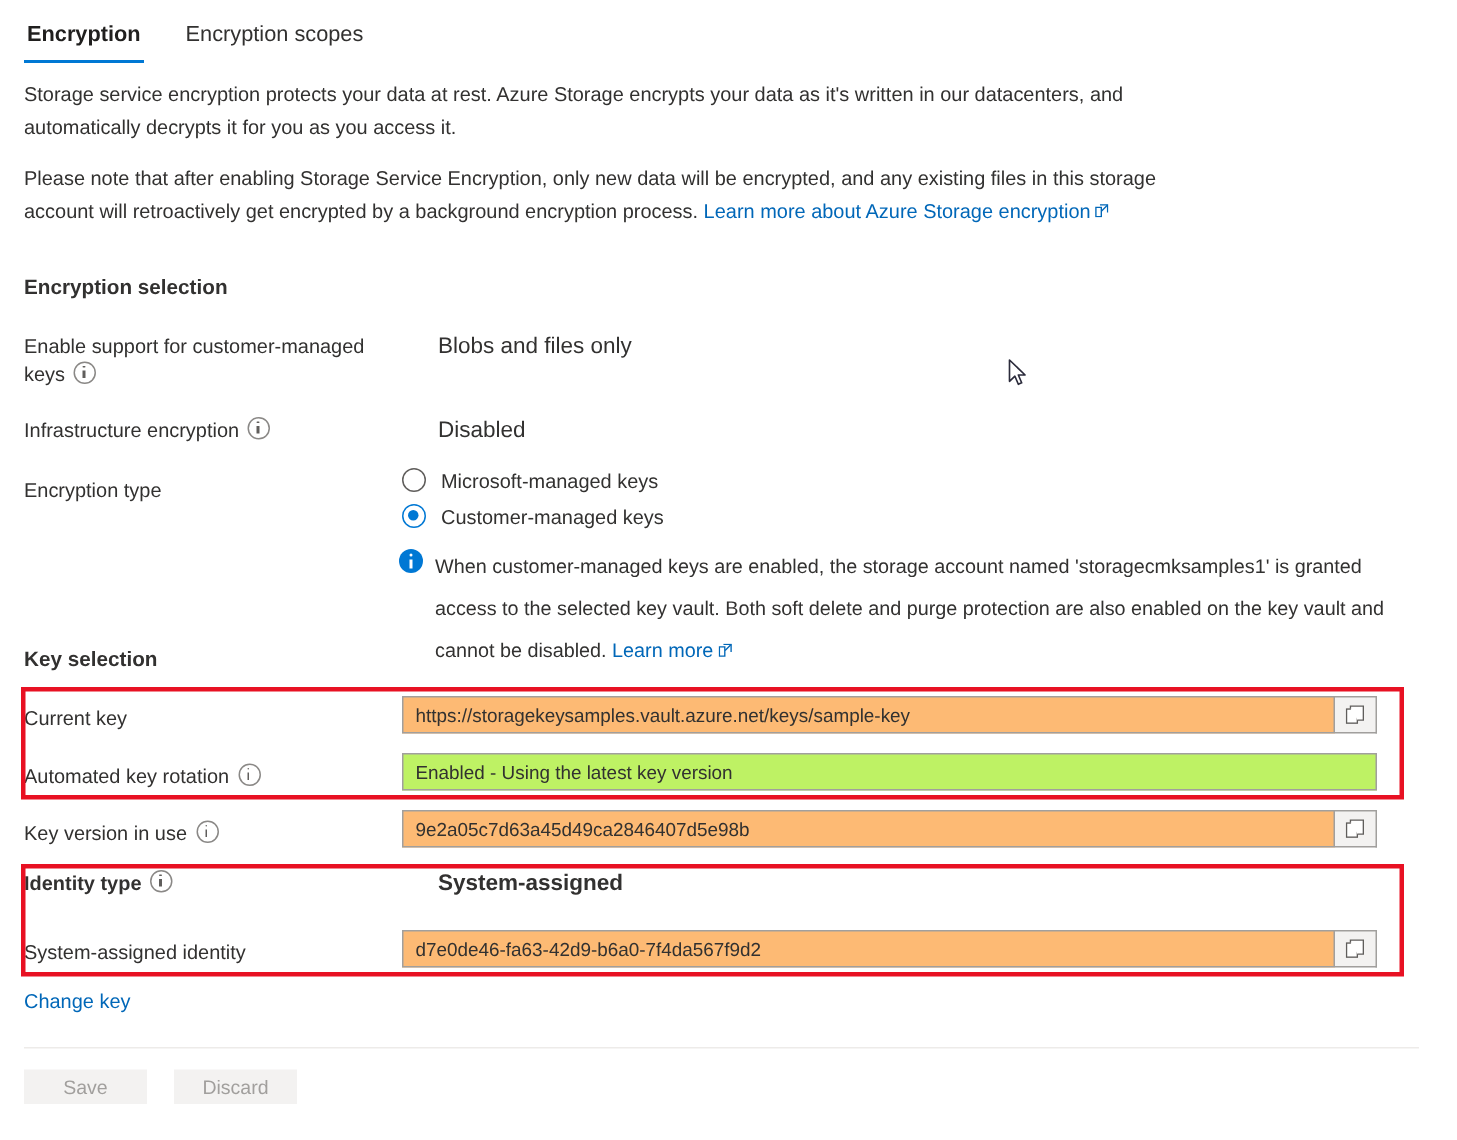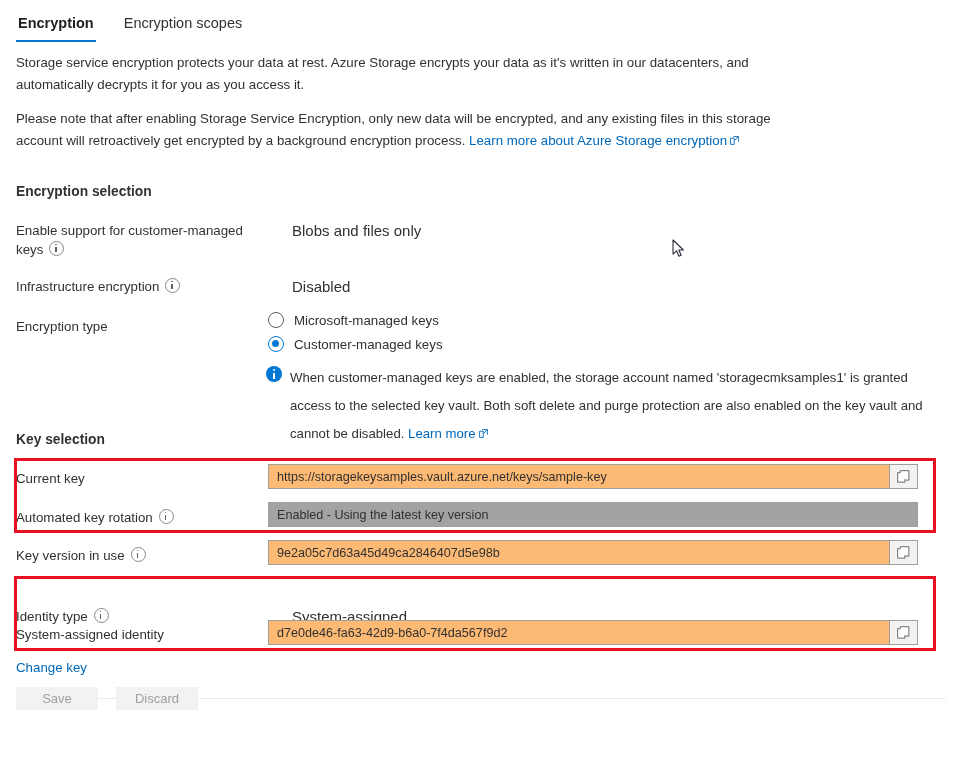--- a/index.html
+++ b/index.html
@@ -212,21 +212,21 @@
     box-sizing: border-box;
     display: flex;
     align-items: center;
     padding: 0 8px;
     font-size: 12.6px;
     color: #323130;
     background: #fdba74;
     white-space: nowrap;
     overflow: hidden;
   }
-  .field-input.editable { background: #a3a3a3; }
+  .field-input.editable { background: #bef264; }
   .copy-btn {
     width: 28px;
     border: 1px solid #a19f9d;
     border-left: none;
     box-sizing: border-box;
     background: #f3f2f1;
     display: flex;
     align-items: center;
     justify-content: center;
     cursor: pointer;
@@ -253,21 +253,21 @@
     position: absolute;
     left: 16px;
     top: 698px;
     width: 930px;
     height: 1px;
     background: #edebe9;
   }
   .footer-btns {
     position: absolute;
     left: 16px;
-    top: 687px;
+    top: 713px;
     display: flex;
     gap: 18px;
   }
   .btn {
     width: 82px;
     height: 23px;
     background: #f3f2f1;
     color: #a19f9d;
     border: none;
     font-size: 13px;
@@ -380,21 +380,21 @@
 <div class="field" style="left:268px; top:540px; width:650px;">
   <div class="field-input">9e2a05c7d63a45d49ca2846407d5e98b</div>
   <div class="copy-btn">
     <svg width="13" height="13" viewBox="0 0 13 13">
       <rect x="0.7" y="2.7" width="7.2" height="9.4" fill="#fff" stroke="#605e5c" stroke-width="0.9"></rect>
       <path d="M3.3 2.5 V0.7 H11.9 V10.1 H8.2" fill="#fff" stroke="#605e5c" stroke-width="0.9"></path>
     </svg>
   </div>
 </div>
 
-<div class="row" style="top:606px;">
+<div class="row" style="top:578px;font-weight:bold;">
   <div class="row-label">
     <span>Identity type</span><span class="info-ico"></span>
   </div>
   <div class="row-value">System-assigned</div>
 </div>
 
 <div class="row" style="top:624px;">
   <div class="row-label">System-assigned identity</div>
 </div>
 <div class="field" style="left:268px; top:620px; width:650px;">

